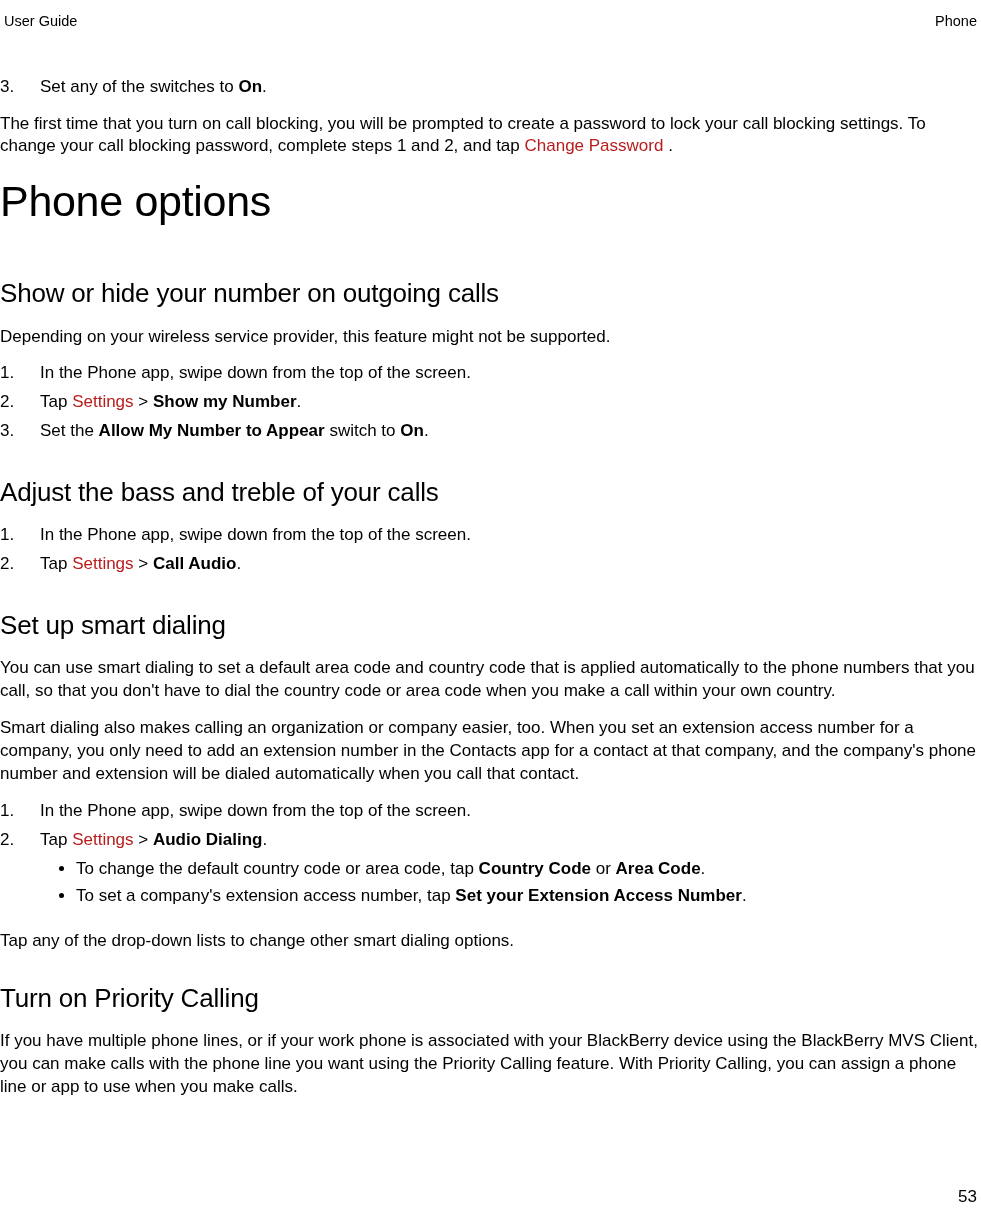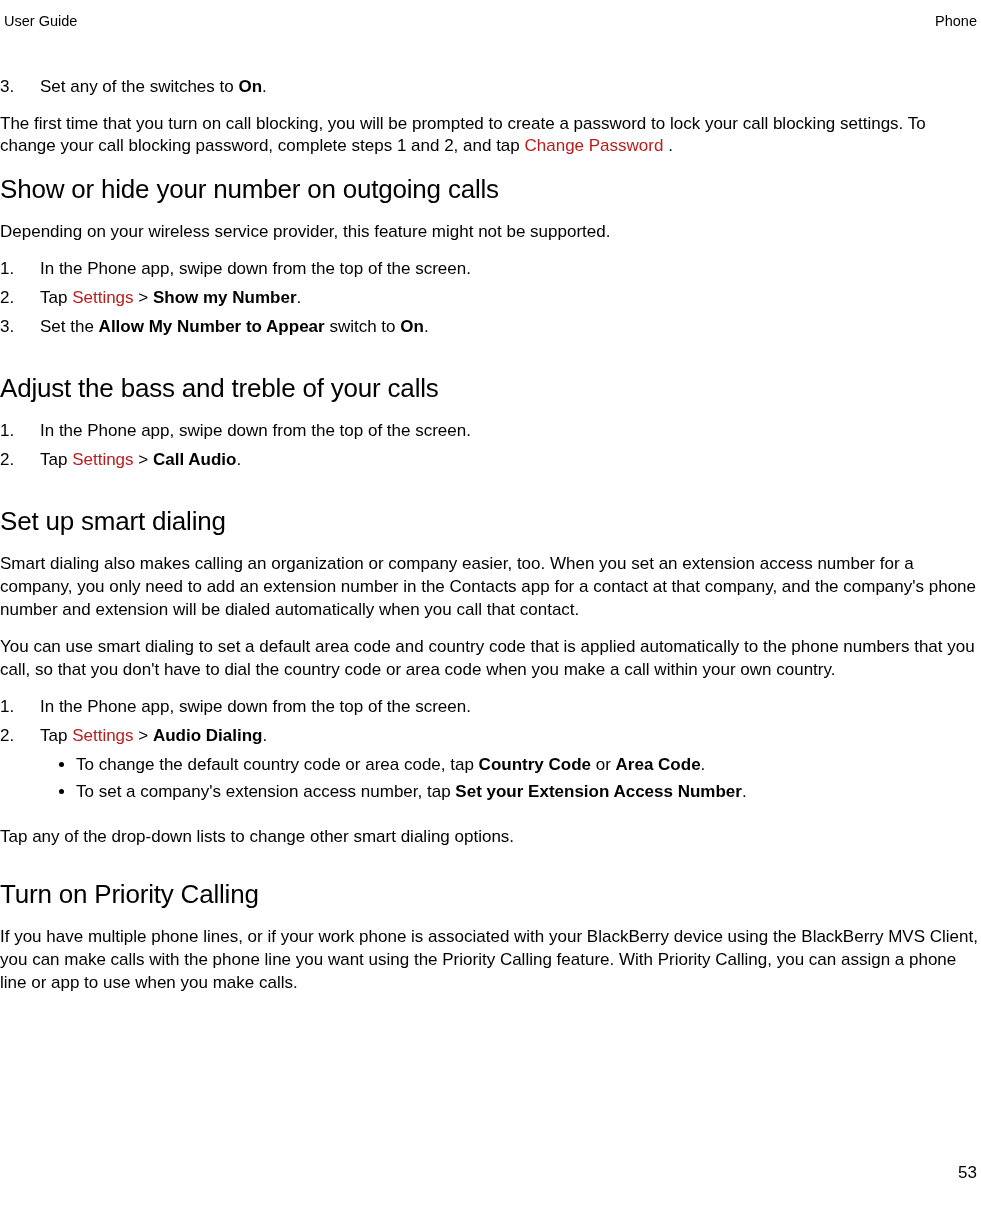--- a/index.html
+++ b/index.html
@@ -51,21 +51,21 @@
   ul.bullets {
     list-style: disc;
     padding-left: 76px;
     margin-top: 6px;
     margin-bottom: 22px;
   }
   ul.bullets li { margin-bottom: 4px; }
   .section-gap { margin-top: 22px; }
   strong { font-weight: 700; }
   .link { color: #b91c1c; }
-  .page-number { position: absolute; right: 4px; bottom: 28px; font-size: 17px; margin-left: 29px; }
+  .page-number { position: absolute; right: 4px; bottom: 4px; font-size: 17px; margin-left: 29px; }
 </style>
 </head>
 <body>
 
 <div class="page">
 
   <div class="header-row">
     <span>User Guide</span>
     <span>Phone</span>
   </div>
@@ -74,20 +74,21 @@
     <li>
       <span class="marker">3.</span>
       <span>Set any of the switches to </span><strong>On</strong><span>.</span>
     </li>
   </ol>
 
   <p>
     <span>The first time that you turn on call blocking, you will be prompted to create a password to lock your call blocking settings. To change your call blocking password, complete steps 1 and 2, and tap </span><span class="link">Change Password</span><span> .</span>
   </p>
 
+  <h1>Phone options</h1>
 
   <h2>Show or hide your number on outgoing calls</h2>
   <p>Depending on your wireless service provider, this feature might not be supported.</p>
   <ol class="num">
     <li>
       <span class="marker">1.</span>
       <span>In the Phone app, swipe down from the top of the screen.</span>
     </li>
     <li>
       <span class="marker">2.</span>
@@ -105,22 +106,22 @@
       <span class="marker">1.</span>
       <span>In the Phone app, swipe down from the top of the screen.</span>
     </li>
     <li>
       <span class="marker">2.</span>
       <span>Tap </span><span class="link">Settings</span><span>  &gt; </span><strong>Call Audio</strong><span>.</span>
     </li>
   </ol>
 
   <h2 class="section-gap">Set up smart dialing</h2>
+  <p>You can use smart dialing to set a default area code and country code that is applied automatically to the phone numbers that you call, so that you don't have to dial the country code or area code when you make a call within your own country.</p>
   <p>Smart dialing also makes calling an organization or company easier, too. When you set an extension access number for a company, you only need to add an extension number in the Contacts app for a contact at that company, and the company's phone number and extension will be dialed automatically when you call that contact.</p>
-  <p>You can use smart dialing to set a default area code and country code that is applied automatically to the phone numbers that you call, so that you don't have to dial the country code or area code when you make a call within your own country.</p>
   <ol class="num" style="margin-bottom:0">
     <li>
       <span class="marker">1.</span>
       <span>In the Phone app, swipe down from the top of the screen.</span>
     </li>
     <li>
       <span class="marker">2.</span>
       <span>Tap </span><span class="link">Settings</span><span>  &gt; </span><strong>Audio Dialing</strong><span>.</span>
     </li>
   </ol>

